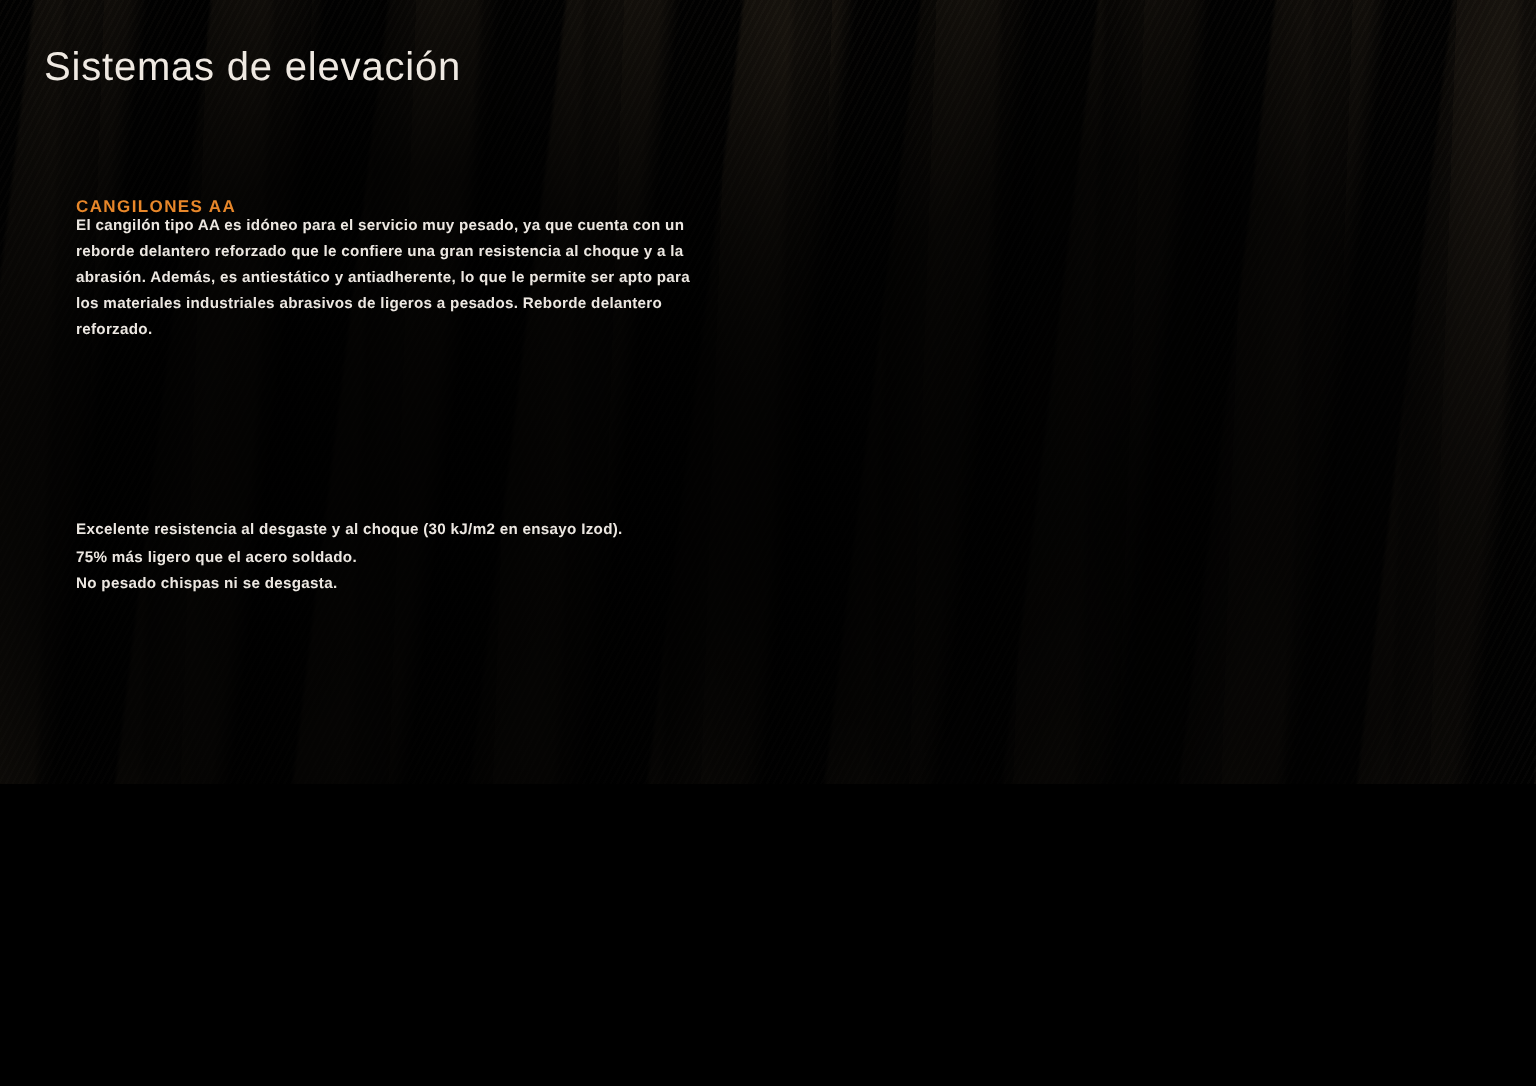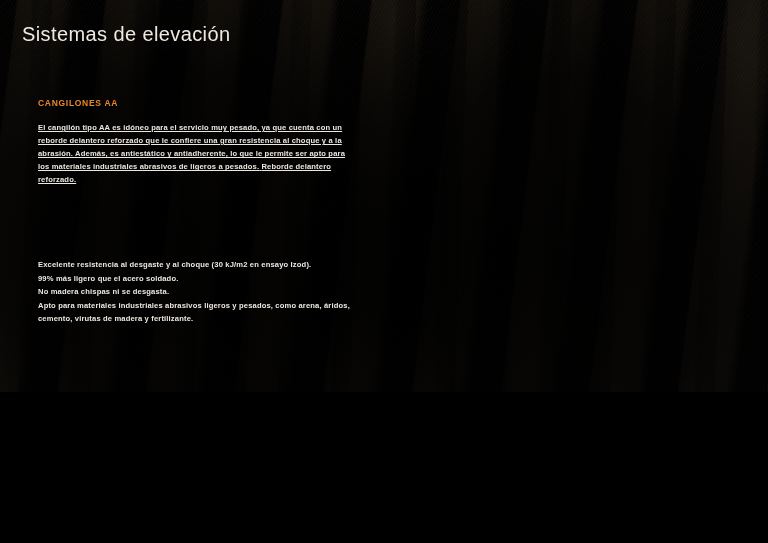--- a/index.html
+++ b/index.html
@@ -59,25 +59,24 @@
     font-size: 17px; font-weight: 300; color: #e7e1da;
   }
 
   
   .section-heading {
     position: absolute; left: 38px; top: 55px;
     font-size: 8.5px; font-weight: bold; color: #e8872a;
     letter-spacing: 0.7px;
   }
   .intro-block {
-    position: absolute; left: 38px; top: 68px; width: 318px;
+    position: absolute; left: 38px; top: 53px; width: 318px;
     font-size: 7.6px; font-weight: bold; color: #ece7e1;
     line-height: 1.72;
     letter-spacing: 0.15px;
-    text-decoration: underline;
   }
   .features-block {
     position: absolute; left: 38px; top: 140px; width: 318px;
     font-size: 7.6px; font-weight: bold; color: #ece7e1;
     line-height: 1.78;
     letter-spacing: 0.15px;
   }
   .features-block .line { display: block; }
 
   
@@ -96,23 +95,22 @@
 
   <div class="section-heading">CANGILONES AA</div>
 
   <div class="intro-block">
     <span>El cangilón tipo AA es idóneo para el servicio muy pesado, ya que cuenta con un reborde delantero reforzado que le confiere una gran resistencia al choque y a la abrasión. Además, es antiestático y antiadherente, lo que le permite ser apto para los materiales industriales abrasivos de ligeros a pesados.</span>
     <span>Reborde delantero reforzado.</span>
   </div>
 
   <div class="features-block">
     <span class="line">Excelente resistencia al desgaste y al choque (30 kJ/m2 en ensayo Izod).</span>
-    <span class="line">99% más ligero que el acero soldado.</span>
-    <span class="line">No madera chispas ni se desgasta.</span>
-    <span class="line">Apto para materiales industriales abrasivos ligeros y pesados, como arena, áridos, cemento, virutas de madera y fertilizante.</span>
+    <span class="line">75% más ligero que el acero soldado.</span>
+    <span class="line">No pesado chispas ni se desgasta.</span>
   </div>
 
   
   <svg class="tech-drawing" viewBox="0 0 200 118">
     <g stroke="#9a948c" stroke-width="0.5" fill="none">
 
       <line x1="14" y1="10" x2="14" y2="52"></line>
       <line x1="66" y1="10" x2="66" y2="34"></line>
       <line x1="14" y1="13" x2="66" y2="13"></line>
       <path d="M14,13 l4,-1.6 v3.2 z" fill="#9a948c" stroke="none"></path>

